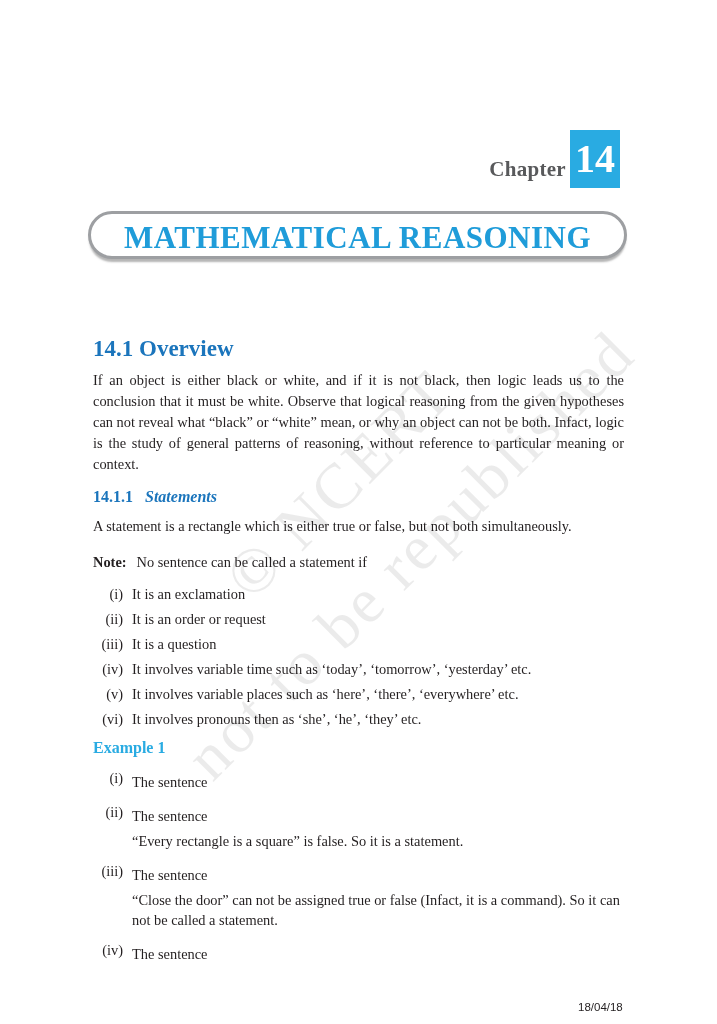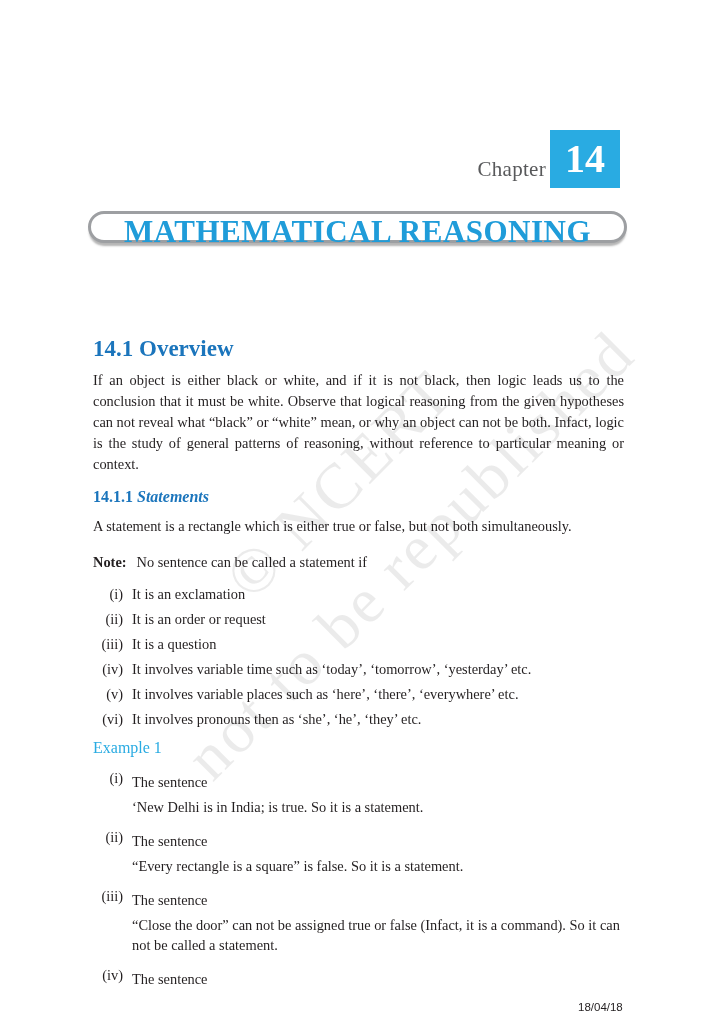--- a/index.html
+++ b/index.html
@@ -22,37 +22,37 @@
     letter-spacing:3px;
     white-space:nowrap;
   }
   .wm-line{font-size:64px;line-height:100px;font-weight:400;}
   
   .chapter-header{
     position:absolute;top:130px;right:97px;
     display:flex;align-items:flex-end;z-index:2;
   }
   .chapter-label{
-    font-size:21px;font-weight:normal;color:#58595b;
+    font-size:21px;font-weight:bold;color:#58595b;
     margin-right:4px;padding-bottom:6px;letter-spacing:0.3px;
   }
   .chapter-number-box{
-    width:70px;height:58px;
+    width:50px;height:58px;
     display:flex;align-items:center;justify-content:center;
   }
   .chapter-number{
     color:#ffffff;font-size:40px;font-weight:bold;line-height:1;
   }
   
   .title-pill{
-    position:absolute;left:88px;top:211px;width:539px;height:32px;
+    position:absolute;left:88px;top:211px;width:539px;height:48px;
     box-sizing:border-box;
     border:3px solid #9d9fa2;border-radius:26px;
     background:#ffffff;
-    display:flex;align-items:flex-start;justify-content:center;
+    display:flex;align-items:flex-end;justify-content:center;
     box-shadow:0 4px 2px -1px rgba(120,120,120,0.55);
     z-index:2;
   }
   .title-text{
     font-size:31px;font-weight:bold;letter-spacing:0.5px;
     white-space:nowrap;
   }
   
   .content{
     position:absolute;left:93px;top:338px;width:531px;z-index:1;
@@ -63,34 +63,34 @@
     font-size:23px;font-weight:bold;line-height:22px;
   }
   .body-par{
     margin:0 0 11px 0;
     text-align:justify;line-height:21px;
   }
   .subsec-heading{
     margin:0 0 9px 0;
     font-size:16px;font-weight:bold;line-height:21px;
   }
-  .subsec-num{margin-right:4px;}
+  .subsec-num{margin-right:12px;}
   .subsec-title{font-style:italic;}
   .body-line{margin:0 0 9px 0;}
   .note-line{margin-bottom:12px;margin-top:16px;}
   .note-label{font-weight:bold;margin-right:10px;}
   .rlist{margin:0;}
   .rrow{
     display:grid;grid-template-columns:30px 1fr;column-gap:9px;
     margin-bottom:5px;
   }
   .marker{text-align:right;}
   .example-heading{
     margin:8px 0 10px 0;
-    font-size:16px;font-weight:normal;line-height:21px;
+    font-size:16px;font-weight:bold;line-height:21px;
   }
   .ex-lead{margin:4px 0 5px 0;}
   .ex-body{margin:0 0 5px 0;}
   
   .date-stamp{
     position:absolute;left:578px;top:977px;z-index:1;
     font-family:"Liberation Sans", sans-serif;
     font-size:11.5px;color:#231f20;margin-top:24px;
   }
 </style>
@@ -160,21 +160,20 @@
       </div>
     </div>
 
     <h3 class="example-heading" style="color: rgb(41, 171, 226);">Example 1</h3>
 
     <div class="rlist">
       <div class="rrow">
         <span class="marker">(i)</span>
         <span>
           <div class="ex-lead">The sentence</div>
-          <div class="ex-body">‘New Delhi is in India; is true. So it is a statement.</div>
         </span>
       </div>
       <div class="rrow">
         <span class="marker">(ii)</span>
         <span>
           <div class="ex-lead">The sentence</div>
           <div class="ex-body">“Every rectangle is a square” is false. So it is a statement.</div>
         </span>
       </div>
       <div class="rrow">

